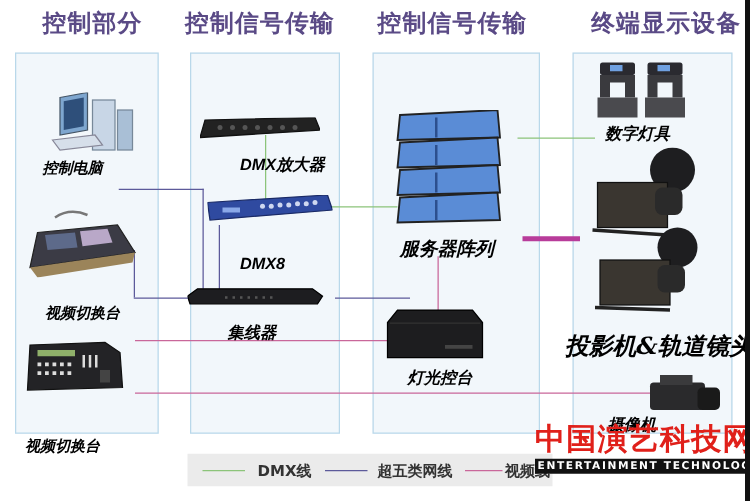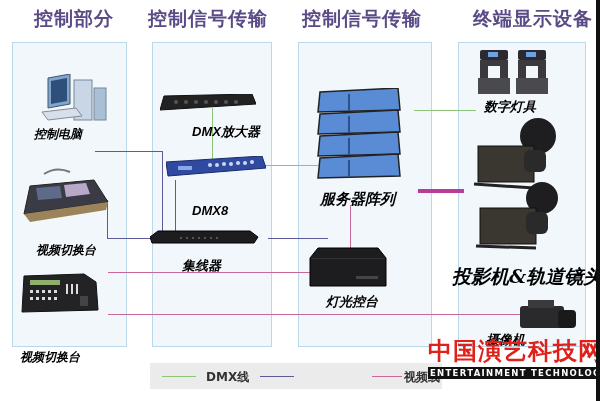--- a/index.html
+++ b/index.html
@@ -214,20 +214,21 @@
     <rect x="10" y="4" width="26" height="8" fill="#3a3a3c"></rect>
     <rect x="40" y="14" width="18" height="18" rx="4" fill="#1a1a1a"></rect>
   </svg>
 </div>
 <div class="lbl" style="left:486px;top:331px;font-size:13px;">摄像机</div>
 
 <div class="legend">
   <div class="leg-line" style="left:12px;width:34px;background:#8cc47a;"></div>
   <div class="leg-item" style="left:56px;">DMX线</div>
   <div class="leg-line" style="left:110px;width:34px;background:#5c5a9a;"></div>
+  <div class="leg-item" style="left:152px;font-family:'DejaVu Serif',serif;">超五类网线</div>
   <div class="leg-line" style="left:222px;width:30px;background:#c9679a;"></div>
   <div class="leg-item" style="left:254px;font-family:'DejaVu Serif',serif;">视频线</div>
 </div>
 
 <div class="wm">
   <div class="wm-cn">中国演艺科技网</div>
   <div class="wm-en">ENTERTAINMENT TECHNOLOGY</div>
 </div>
 
 <div class="rborder"></div>

